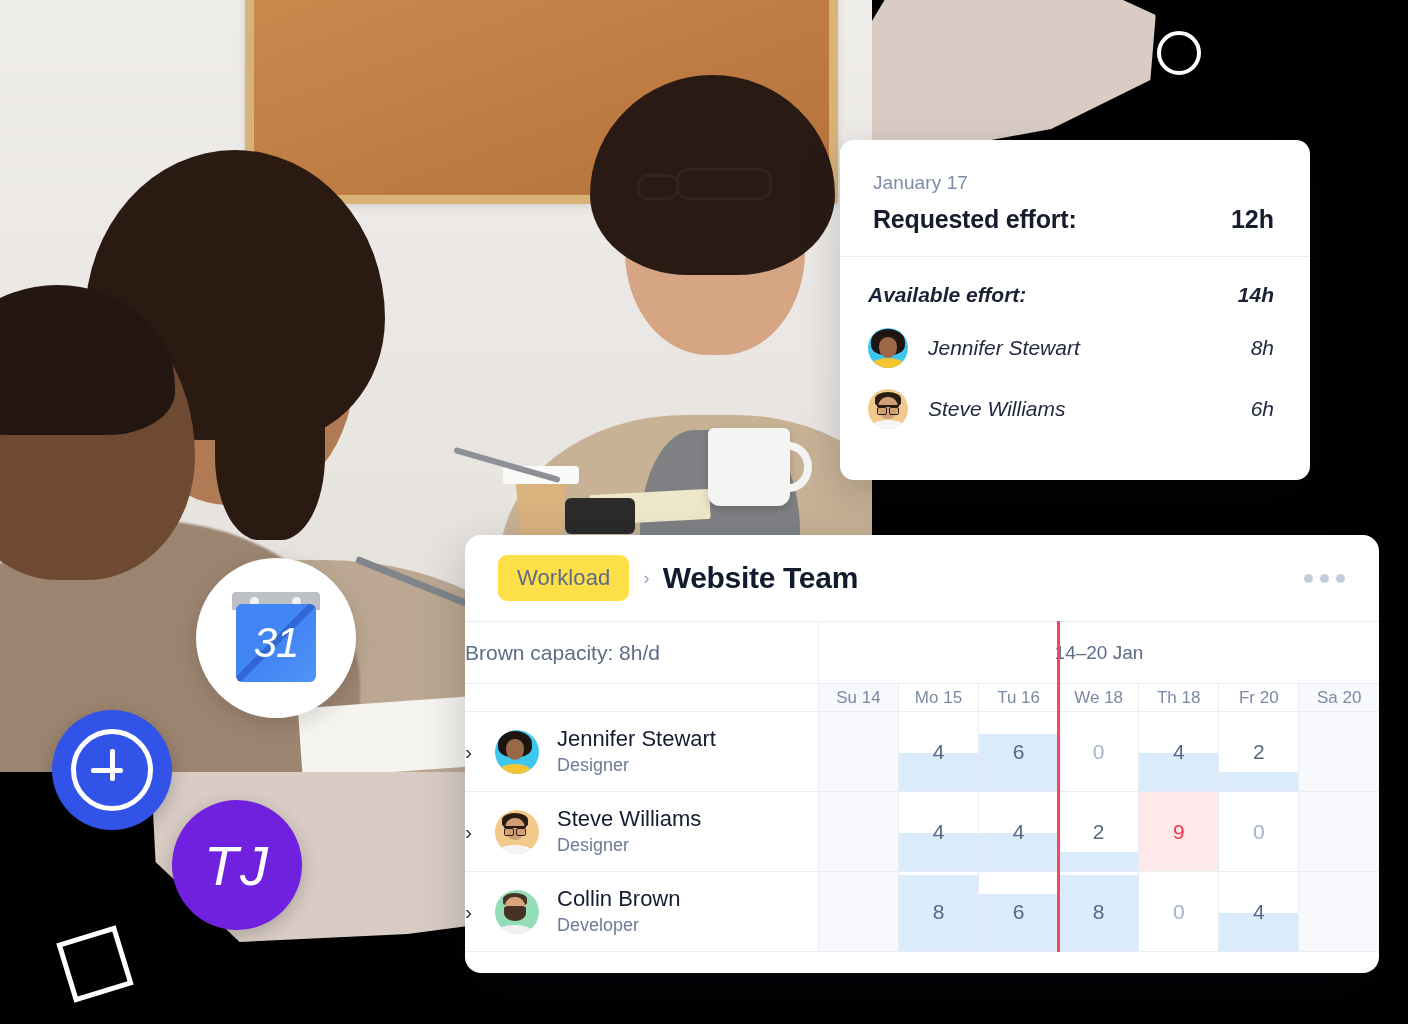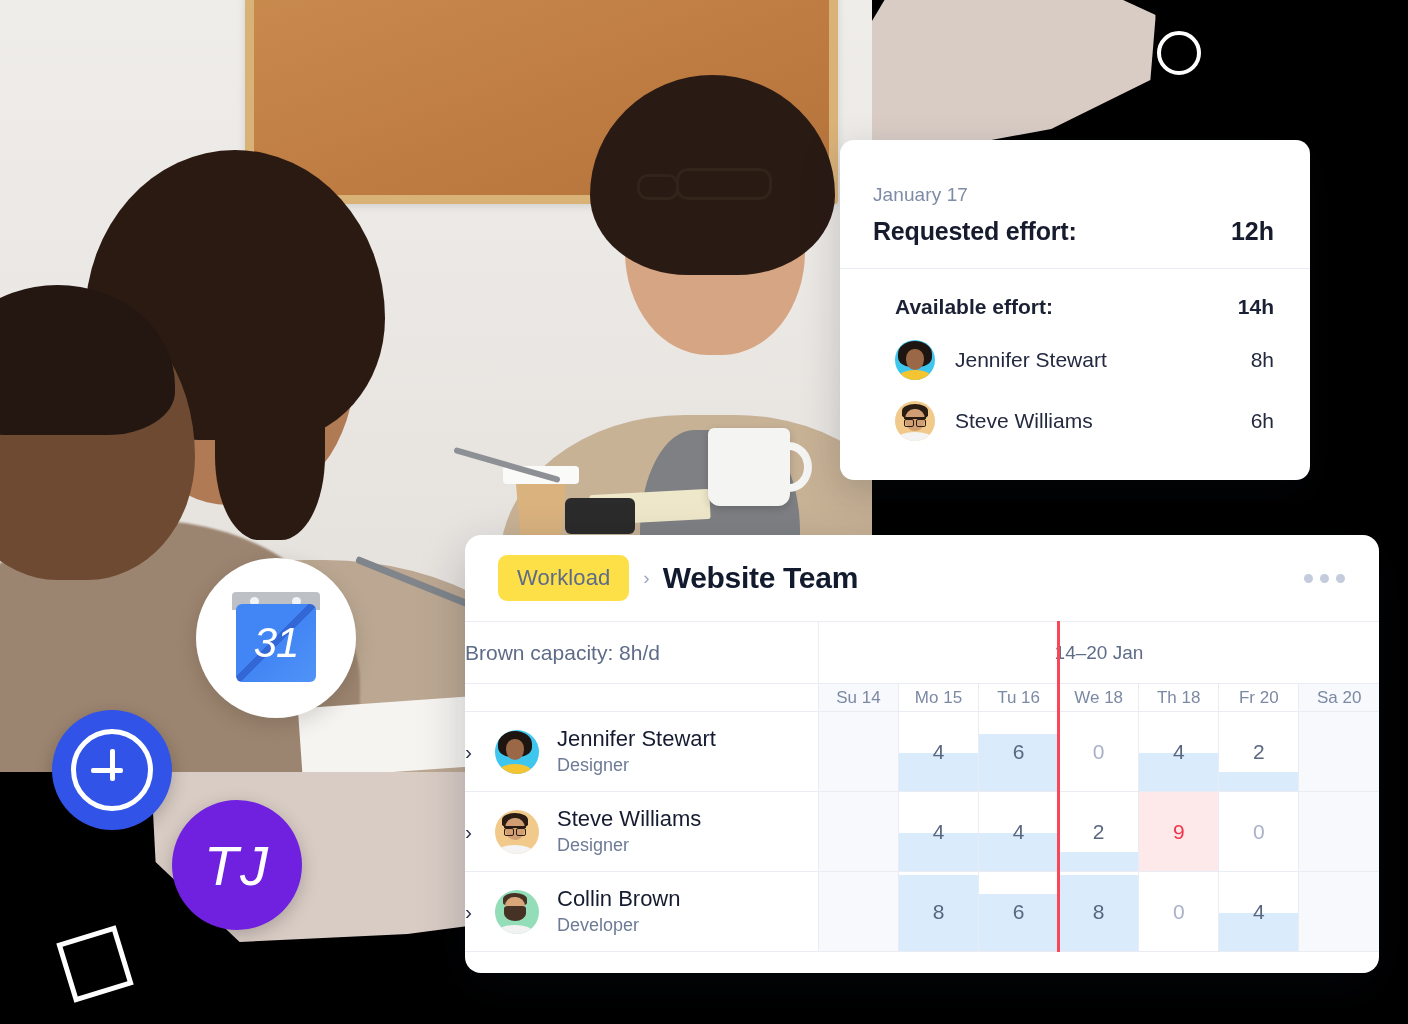--- a/index.html
+++ b/index.html
@@ -111,27 +111,27 @@
     box-shadow:0 5px 18px rgba(0,0,0,.22);
   }
 
   
   .effort-card{
     position:absolute;left:840px;top:140px;width:470px;height:340px;
     background:#FFFFFF;border-radius:14px;
     box-shadow:0 14px 42px rgba(20,24,40,.20);
     overflow:hidden;
   }
-  .effort-top{padding:44px 36px 22px 33px;}
+  .effort-top{padding:32px 36px 22px 33px;}
   .effort-date{font-size:19px;color:#7D8BA6;letter-spacing:.1px;}
   .effort-row{display:flex;align-items:flex-start;justify-content:space-between;margin-top:11px;}
   .effort-title{font-size:25px;font-weight:700;color:#161B2E;letter-spacing:-.2px;}
   .effort-val{font-size:25px;font-weight:700;color:#161B2E;}
   .effort-div{height:1px;background:#E9ECF3;margin:0;}
-  .effort-bottom{padding:26px 36px 18px 55px;}
+  .effort-bottom{padding:26px 36px 18px 28px;font-style:italic;}
   .avail-row{display:flex;align-items:baseline;justify-content:space-between;}
   .avail-label{font-size:21px;font-weight:700;color:#1B2135;}
   .avail-val{font-size:21px;font-weight:700;color:#1B2135;}
   .person{display:flex;align-items:center;margin-top:21px;}
   .person .nm{flex:1;font-size:21px;color:#232A40;margin-left:20px;}
   .person .hrs{font-size:21px;color:#232A40;}
   .av{width:40px;height:40px;border-radius:50%;position:relative;overflow:hidden;flex:0 0 auto;}
 
   
   .av-jen{background:#3FC6EF;}

